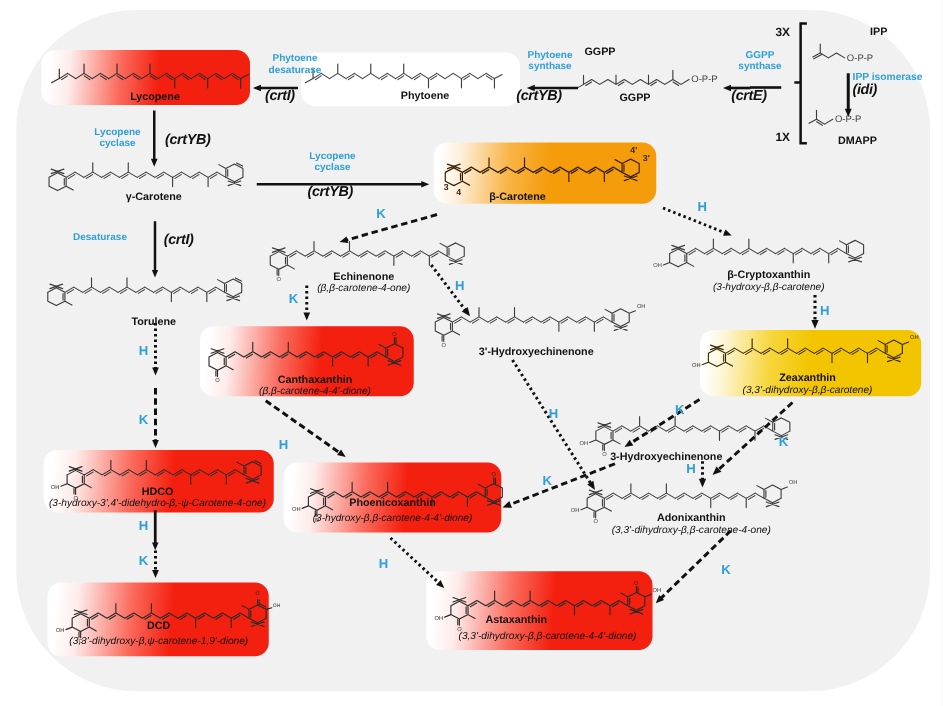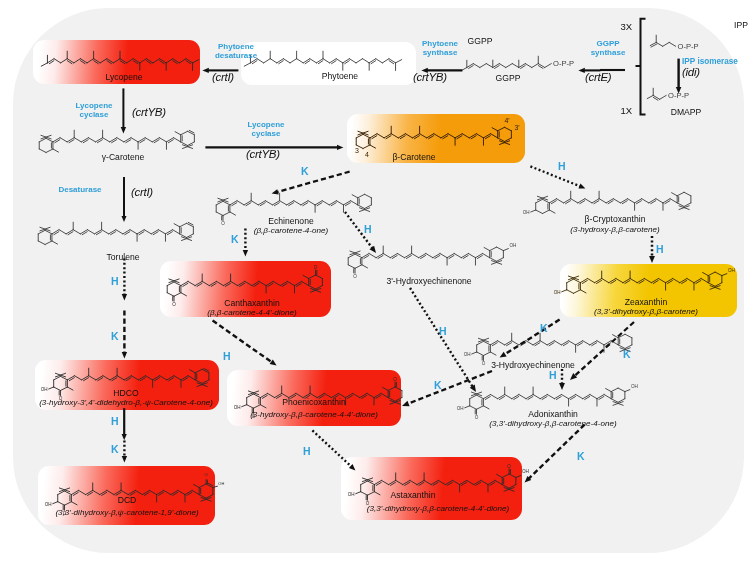--- a/index.html
+++ b/index.html
@@ -3,23 +3,23 @@
 <meta charset="utf-8">
 <style>
 html,body{margin:0;padding:0;}
 body{width:754px;height:565px;background:#ffffff;font-family:"Liberation Sans",sans-serif;overflow:hidden;}
 #stage{position:relative;width:754px;height:565px;}
 #panel{position:absolute;left:13px;top:8px;width:731px;height:545px;background:#f1f1f1;border-radius:96px;}
 .node{position:absolute;}
 .box{position:absolute;border-radius:11px;}
 svg{display:block;overflow:visible;}
 .enz{position:absolute;color:#2f9fd8;font-weight:bold;font-size:8px;line-height:9.4px;text-align:center;}
-.gene{position:absolute;color:#111;font-weight:normal;font-style:italic;font-size:11.2px;white-space:nowrap;letter-spacing:-0.3px;}
+.gene{position:absolute;color:#111;font-weight:bold;font-style:italic;font-size:11.2px;white-space:nowrap;letter-spacing:-0.3px;}
 .kh{position:absolute;color:#2f9fd8;font-weight:bold;font-size:10.5px;}
-.nm{position:absolute;font-weight:normal;font-size:8.6px;color:#111;text-align:center;white-space:nowrap;transform:translateX(-50%);}
+.nm{position:absolute;font-weight:bold;font-size:8.6px;color:#111;text-align:center;white-space:nowrap;transform:translateX(-50%);}
 .sub{position:absolute;font-size:8.1px;color:#111;text-align:center;white-space:nowrap;transform:translateX(-50%);font-style:italic;}
 </style>
 </head>
 <body>
 
 <div id="stage">
 <div id="panel"></div>
 <div class="box" style="left:33px;top:40px;width:167px;height:44px;background:linear-gradient(95deg,#ffffff 4%,#fdeceb 14%,#fa6a5c 38%,#f4200f 56%,#f4200f 100%);"></div>
 <div class="node" style="left:39px;top:49px;">
       <svg viewBox="1.6 2.1 162.0 23.7" width="162.0" height="23.7">
@@ -80,21 +80,21 @@
 <div class="nm" style="left:632px;top:21px;font-size:9.5px;transform:translateX(-100%);">3X</div>
 <div class="nm" style="left:632px;top:105px;font-size:9.5px;transform:translateX(-100%);">1X</div>
 <div class="node" style="left:648px;top:33px;">
       <svg viewBox="3.8 4.6 55.6 20.2" width="55.6" height="20.2">
         <path d="M12 14L18.5 17.9M18.5 17.9L25 14M25 14L31.5 17.9M12 14L6 17.2M12.8 15.5L6.8 18.7M12 14L12 6.8" stroke="#3c3c3c" stroke-width="0.9" fill="none" stroke-linecap="round"></path>
         <g fill="#3c3c3c" stroke="none" font-family="Liberation Sans, sans-serif">
           <text x="33.3" y="20.3" font-size="7.6" text-anchor="start">O-P-P</text>
         </g>
       </svg>
     </div>
-<div class="nm" style="left:721px;top:20px;padding-left:40px;">IPP</div>
+<div class="nm" style="left:683px;top:20px;padding-left:40px;">IPP</div>
 <div class="node" style="left:645px;top:86px;">
       <svg viewBox="3.8 1.6 49.1 16.4" width="49.1" height="16.4">
         <path d="M12 11L18.5 14.9M12.1 13L16.7 15.8M18.5 14.9L25 11M12 11L6 14.2M12 11L12 3.8" stroke="#3c3c3c" stroke-width="0.9" fill="none" stroke-linecap="round"></path>
         <g fill="#3c3c3c" stroke="none" font-family="Liberation Sans, sans-serif">
           <text x="26.8" y="13.4" font-size="7.6" text-anchor="start">O-P-P</text>
         </g>
       </svg>
     </div>
 <div class="nm" style="left:686px;top:107px;">DMAPP</div>
 <svg class="node" style="left:669.4px;top:49.4px;" width="19.2" height="54.2">

